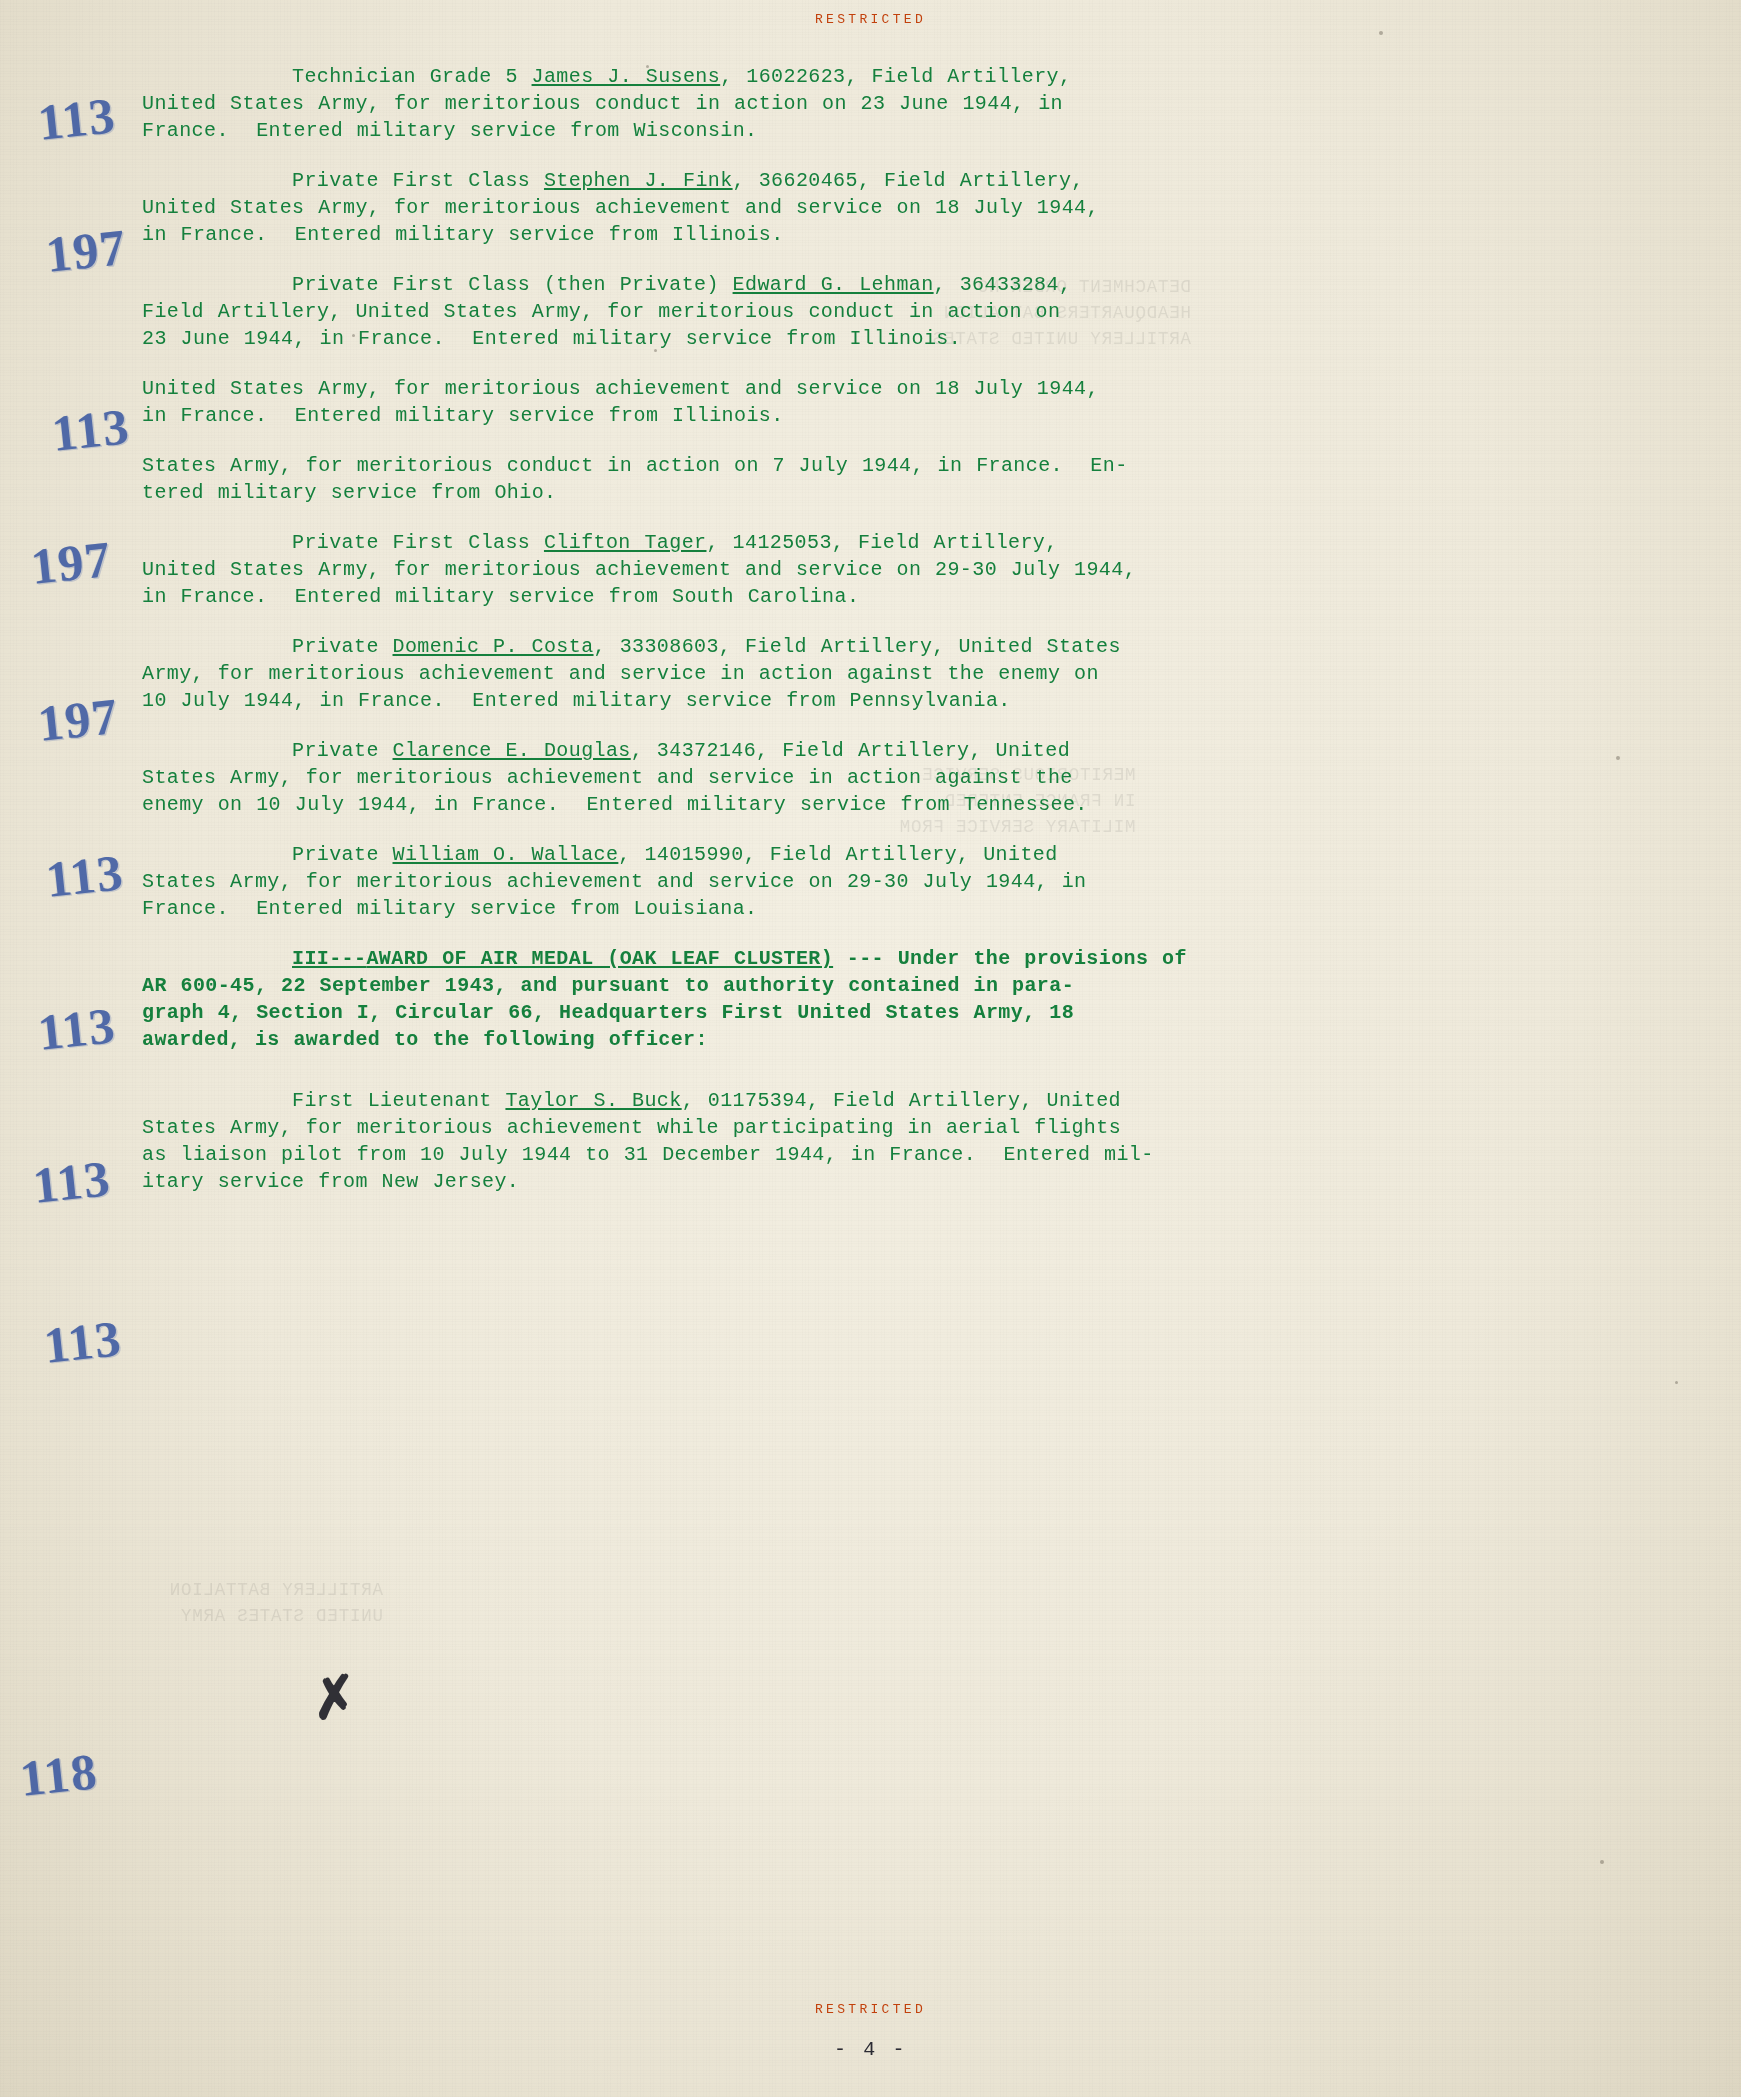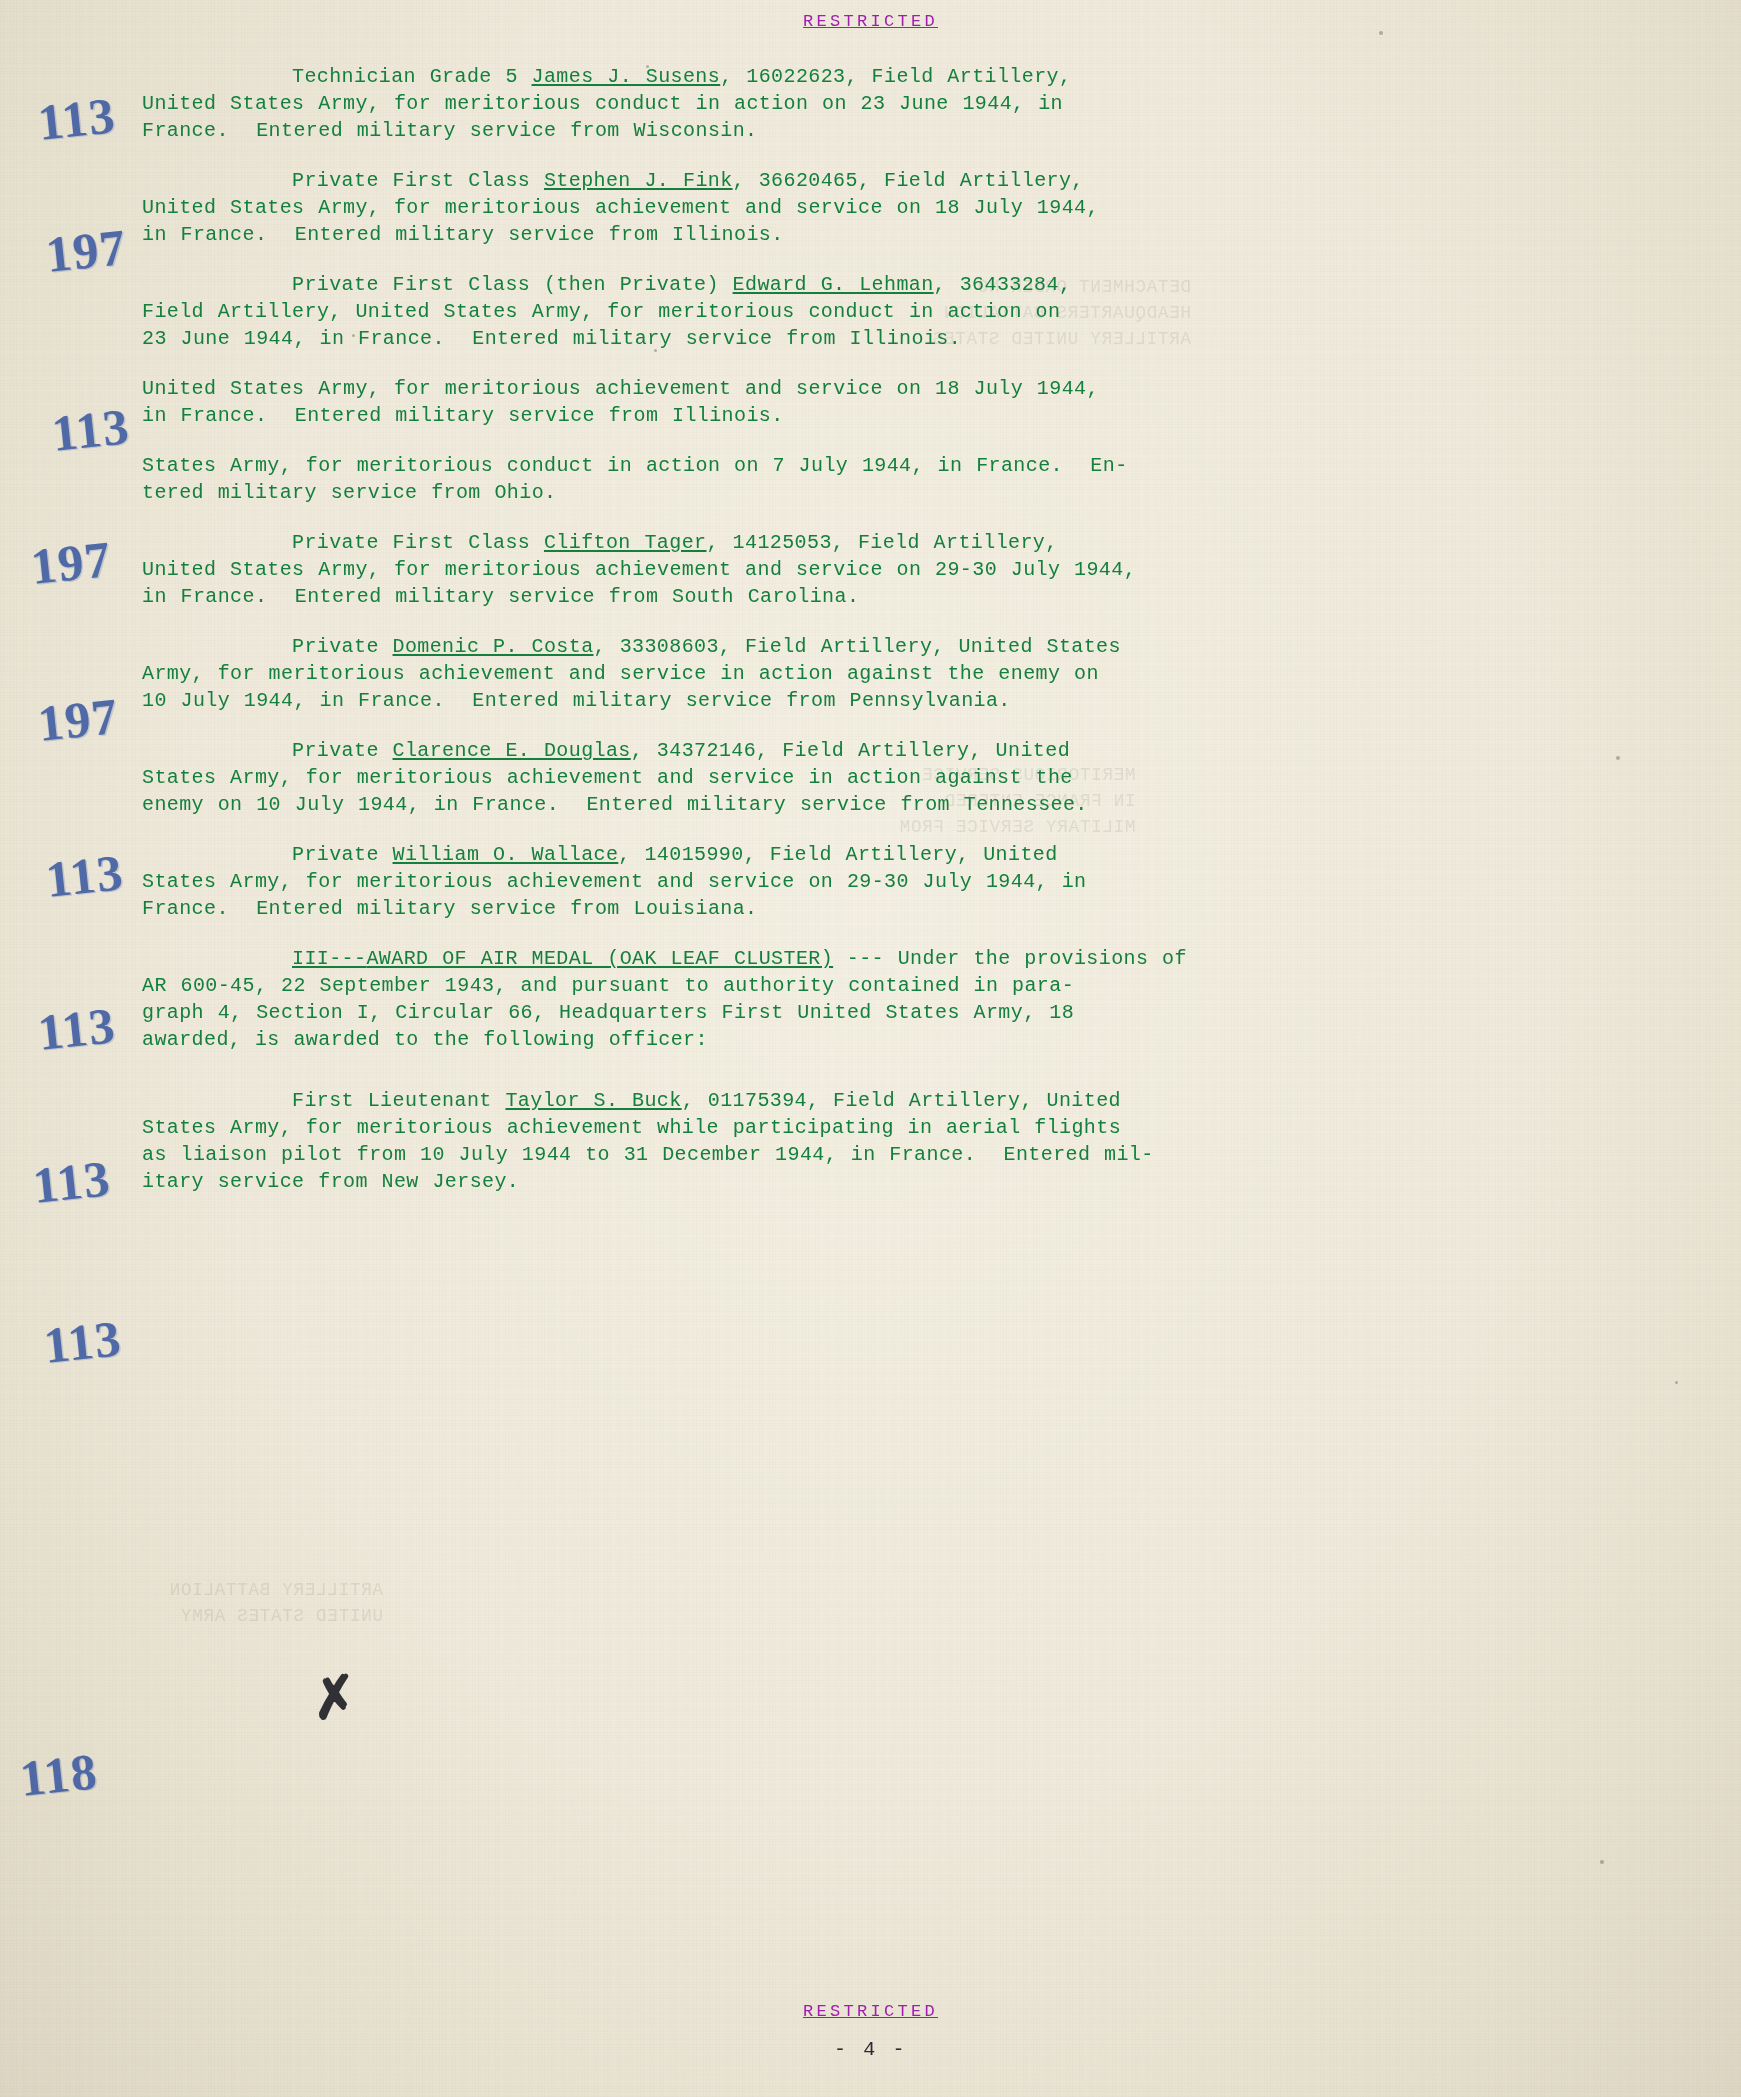--- a/index.html
+++ b/index.html
@@ -33,25 +33,24 @@
   }
   .sheet {
     position: absolute;
     inset: 0;
   }
 
   .hdr, .ftr {
     position: absolute;
     width: 100%;
     text-align: center;
-    color: #a21caf;
-    font-size: 17px;
+    color: #c2410c;
+    font-size: 13px;
     letter-spacing: 3.3px;
     font-family: "Liberation Mono", monospace;
-    text-decoration: underline;
   }
   .hdr { top: 11.7px; }
   .ftr { top: 2002px; }
   .pageno {
     position: absolute;
     width: 100%;
     top: 2038px;
     text-align: center;
     color: #2b2b33;
     font-size: 20px;
@@ -191,21 +190,21 @@
       <span class="ln">States Army, for meritorious achievement and service in action against the</span>
       <span class="ln">enemy on 10 July 1944, in France.  Entered military service from Tennessee.</span>
     </div>
 
     <div class="para">
       <span class="ln first"><span>Private </span><span class="u">William O. Wallace</span><span>, 14015990, Field Artillery, United</span></span>
       <span class="ln">States Army, for meritorious achievement and service on 29-30 July 1944, in</span>
       <span class="ln">France.  Entered military service from Louisiana.</span>
     </div>
 
-    <div class="para" style="margin-top:18px;">
+    <div class="para" style="margin-top:18px;font-weight:bold;">
       <span class="ln first"><span class="u">III---</span><span class="u">AWARD OF AIR MEDAL (OAK LEAF CLUSTER)</span><span> --- Under the provisions of</span></span>
       <span class="ln">AR 600-45, 22 September 1943, and pursuant to authority contained in para-</span>
       <span class="ln">graph 4, Section I, Circular 66, Headquarters First United States Army, 18</span>
       <span class="ln">awarded, is awarded to the following officer:</span>
     </div>
 
     <div class="para" style="margin-top:34px;">
       <span class="ln first"><span>First Lieutenant </span><span class="u">Taylor S. Buck</span><span>, 01175394, Field Artillery, United</span></span>
       <span class="ln">States Army, for meritorious achievement while participating in aerial flights</span>
       <span class="ln">as liaison pilot from 10 July 1944 to 31 December 1944, in France.  Entered mil-</span>

